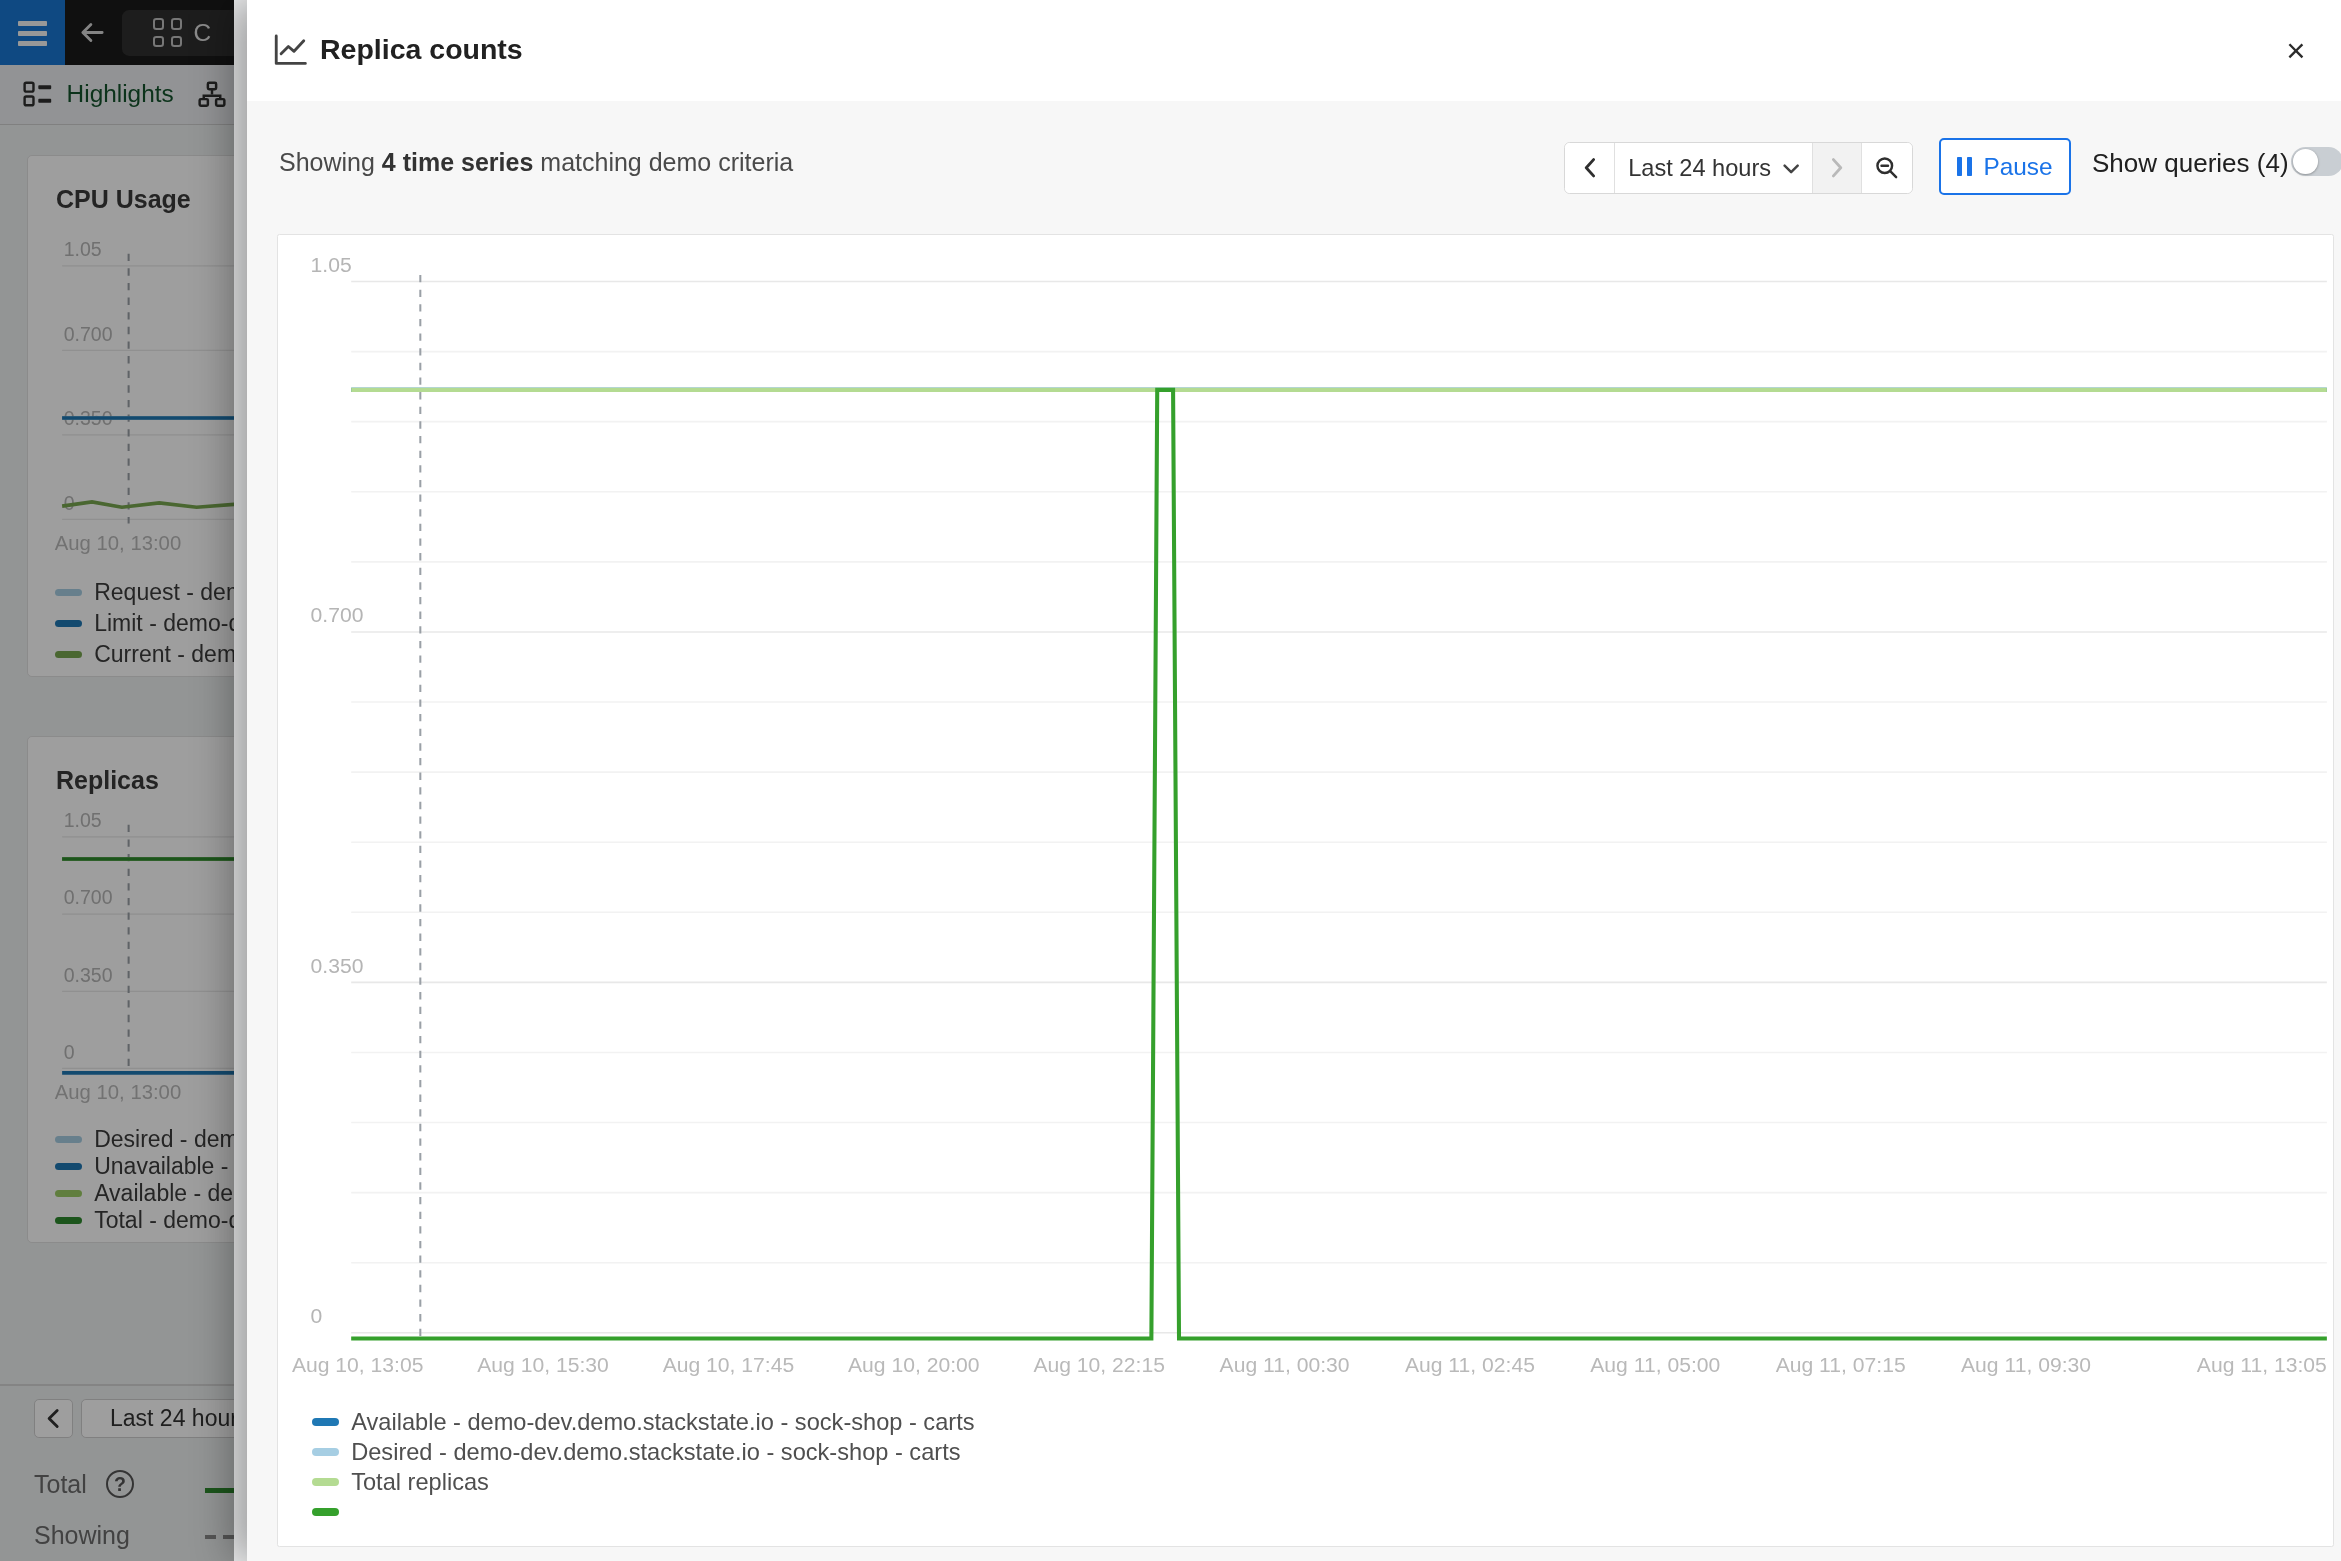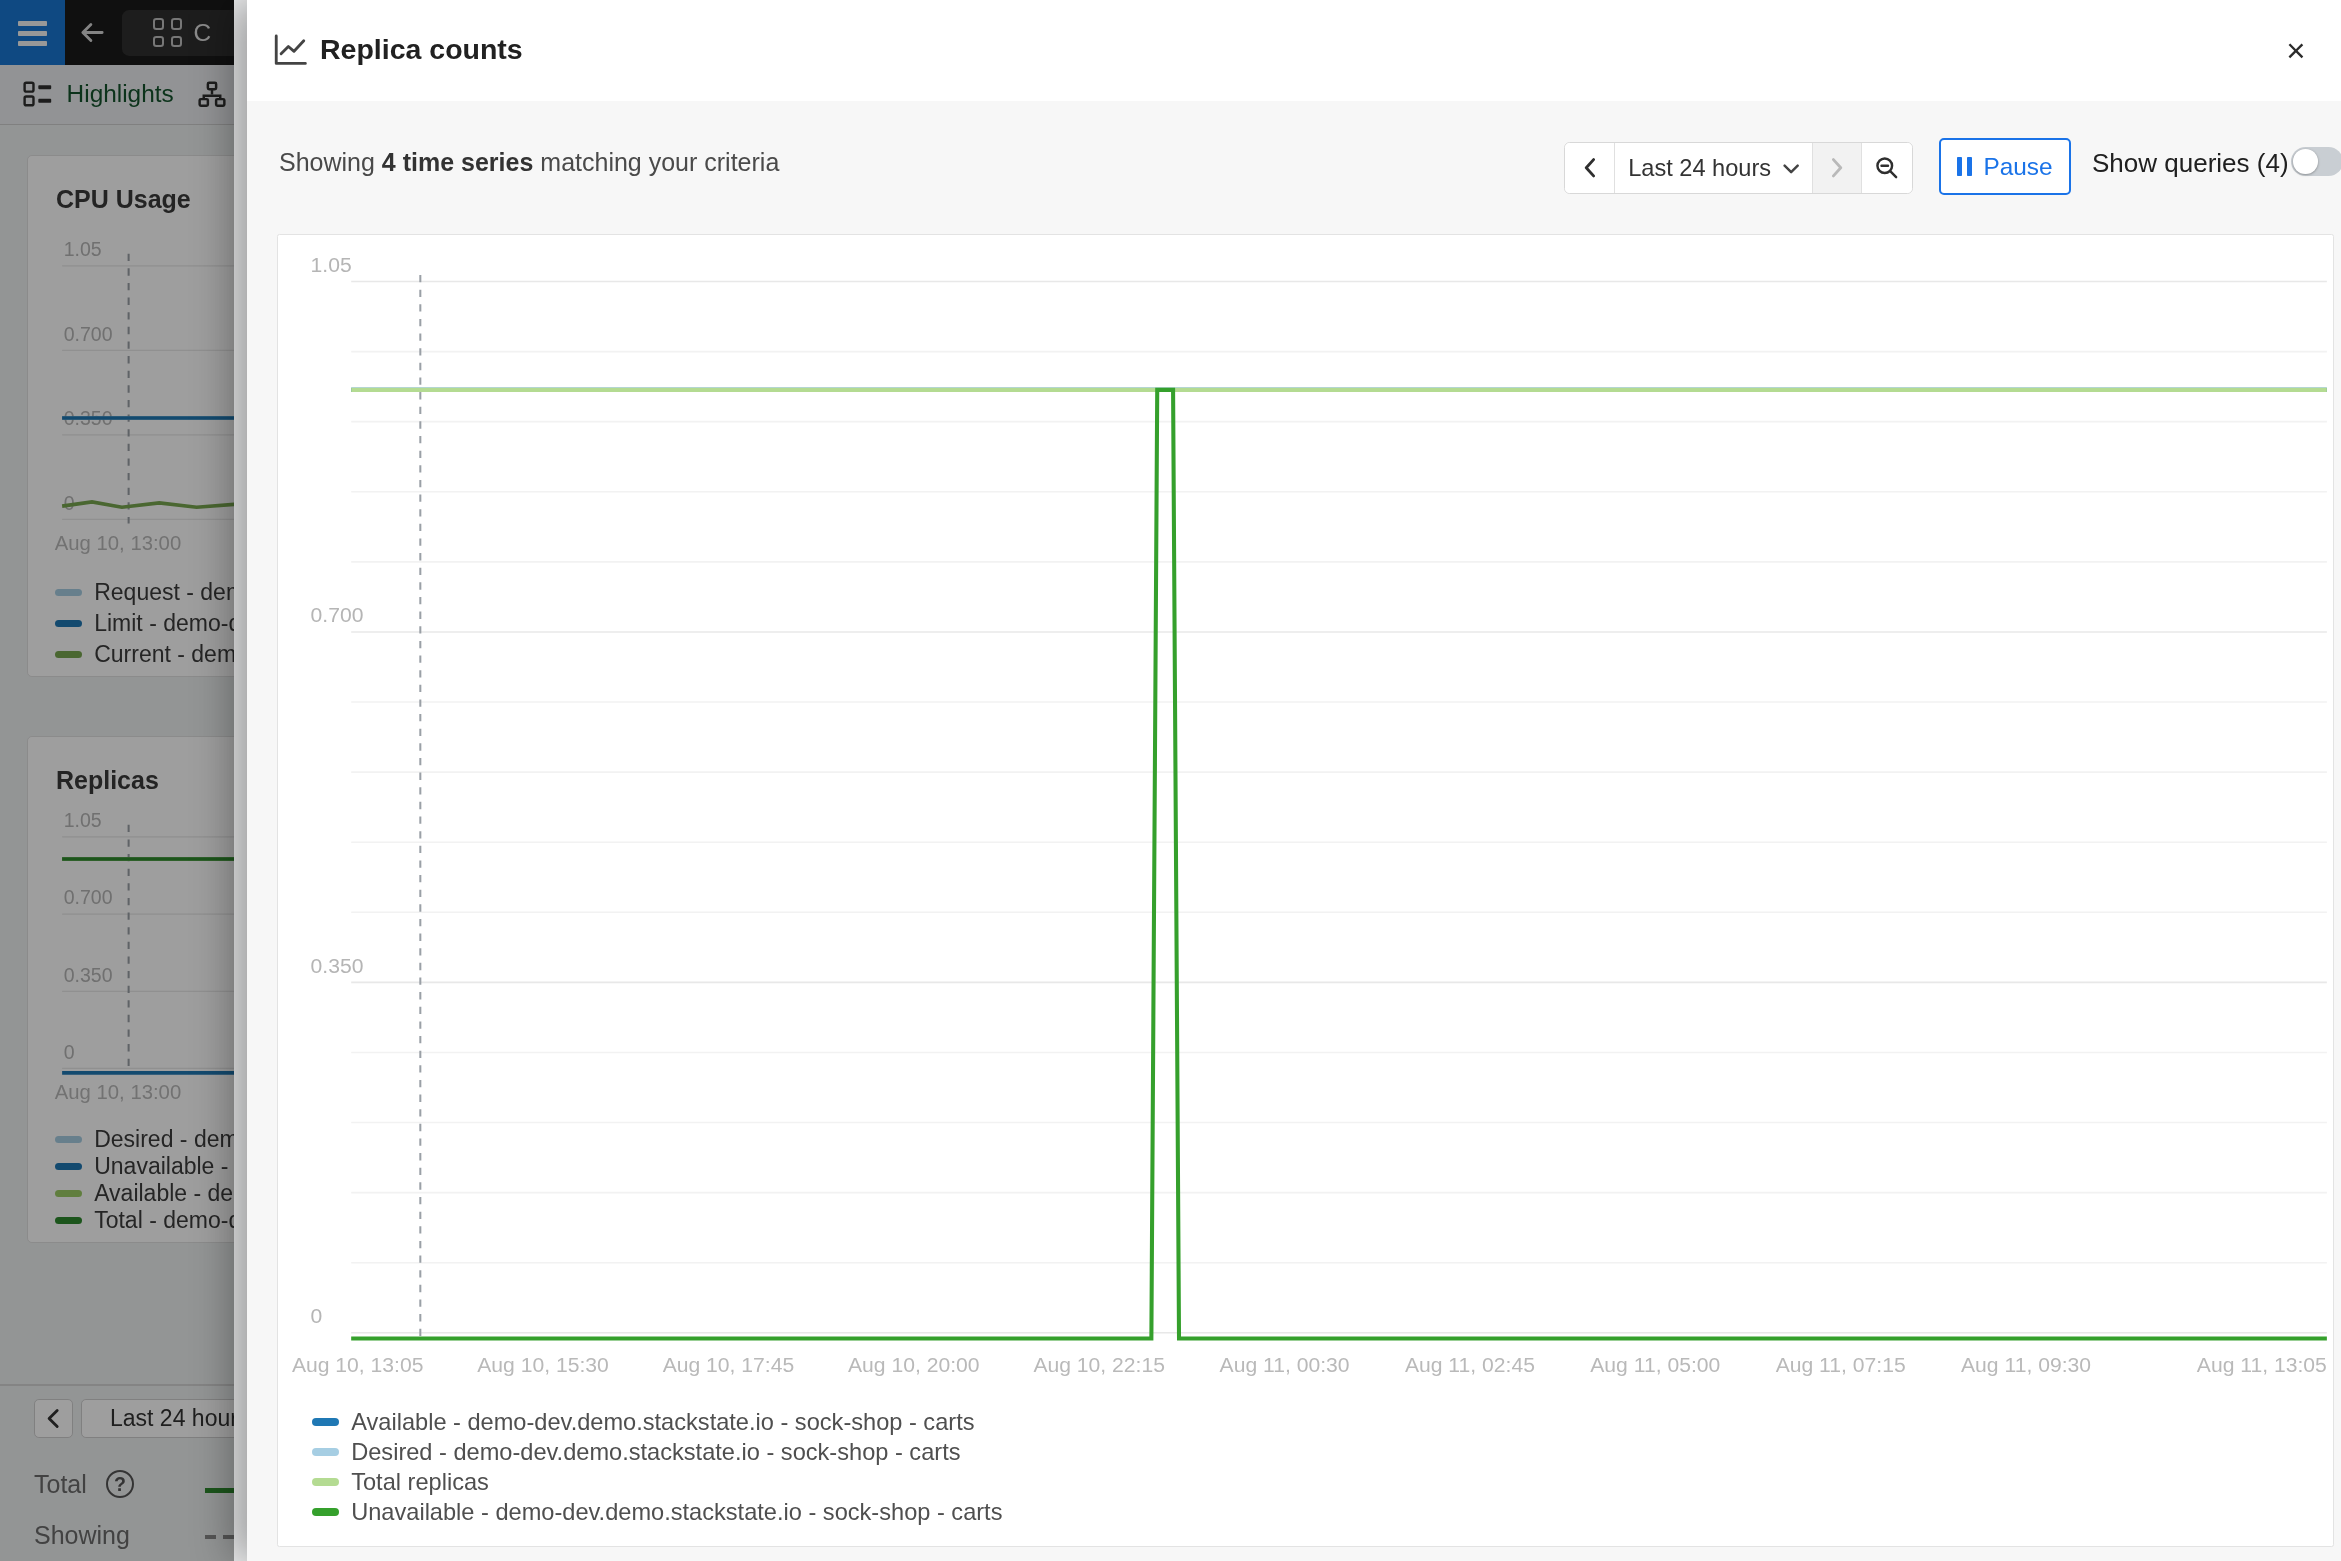--- a/index.html
+++ b/index.html
@@ -231,21 +231,21 @@
           <path class="icon-stroke" d="M4 2 v34 h36"></path>
           <path class="icon-stroke" d="M10 24 l9-9 l7 6 l12-13"></path>
         </svg>
       </div>
       <div class="mh-title">Replica counts</div>
       <div class="mh-close">×</div>
     </div>
 
     <div class="modal-body">
       <div class="showing">
-        <span>Showing </span><b>4 time series</b><span> matching your criteria</span>
+        <span>Showing </span><b>4 time series</b><span> matching demo criteria</span>
       </div>
 
       <div class="controls">
         <div class="btn-group">
           <div class="bg-seg seg-chev">
             <svg width="13" height="19.5" viewBox="0 0 16 24">
               <path d="M13 2 L4 12 L13 22" stroke="#2f2f2f" stroke-width="3.5" fill="none" stroke-linecap="round" stroke-linejoin="round"></path>
             </svg>
           </div>
           <div class="bg-seg seg-range">
@@ -328,20 +328,19 @@
           <div class="leg-row">
             <span class="leg-swatch" style="background-color: rgb(166, 206, 227);"></span>
             <span class="leg-label">Desired - demo-dev.demo.stackstate.io - sock-shop - carts</span>
           </div>
           <div class="leg-row">
             <span class="leg-swatch" style="background-color: rgb(180, 219, 146);"></span>
             <span class="leg-label">Total replicas</span>
           </div>
           <div class="leg-row">
             <span class="leg-swatch" style="background-color: rgb(53, 160, 44);"></span>
-            <span class="leg-label">Unavailable - demo-dev.demo.stackstate.io - sock-shop - carts</span>
           </div>
         </div>
       </div>
     </div>
   </div>
 </div>
 
 
 </body></html>

